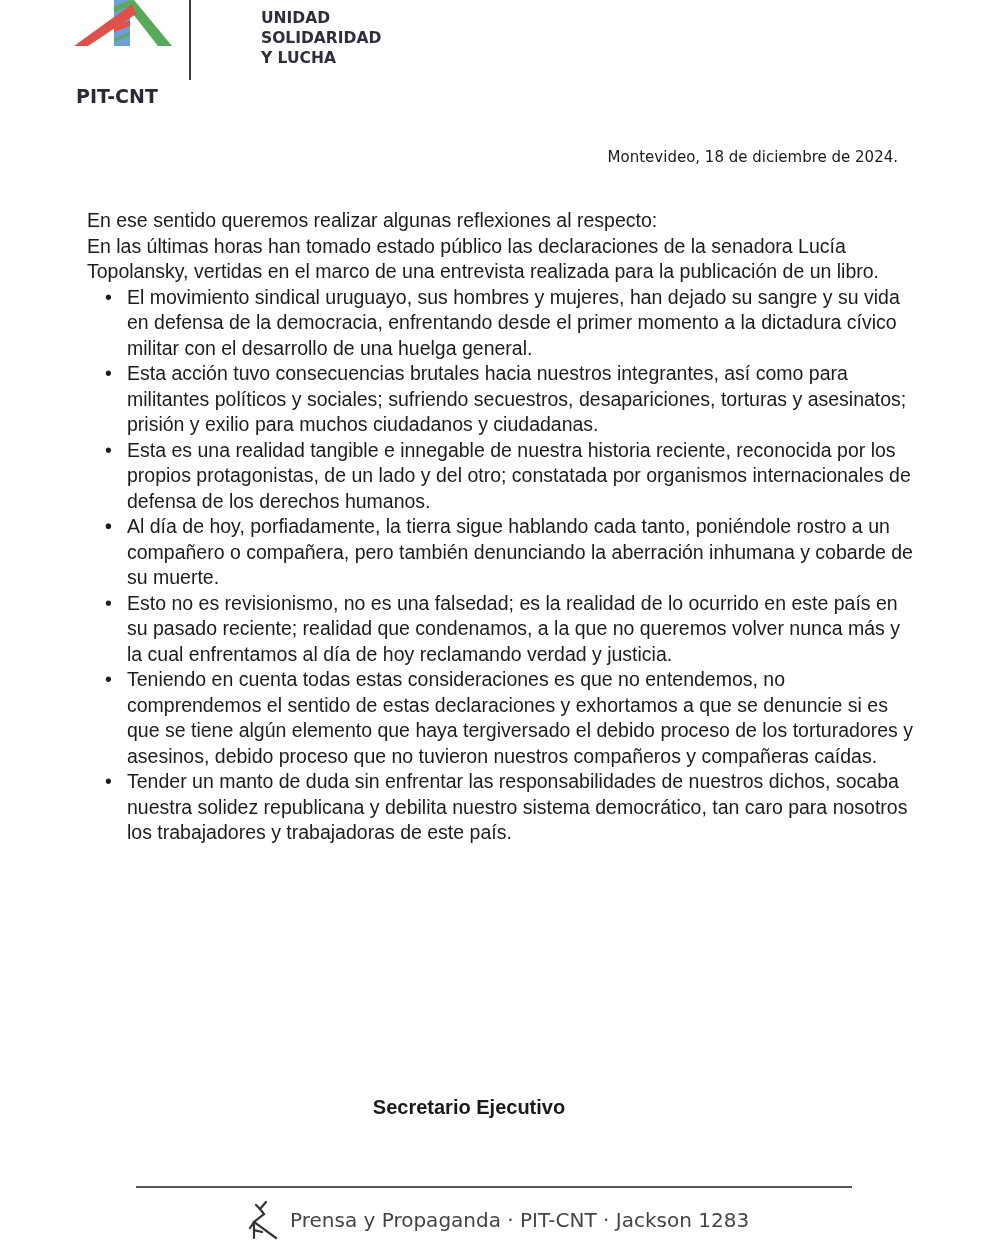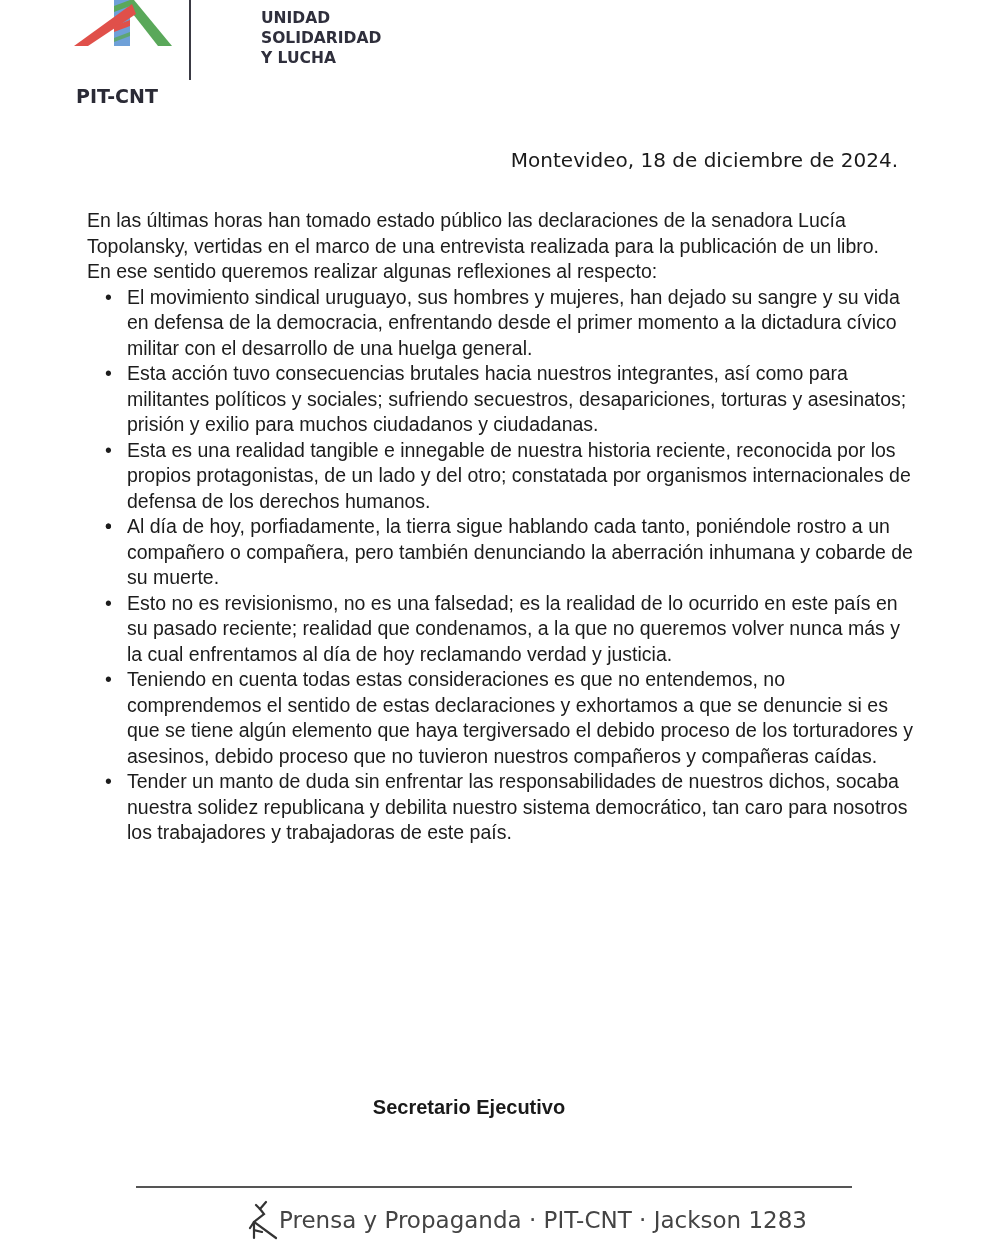--- a/index.html
+++ b/index.html
@@ -59,21 +59,21 @@
       color: #2f2f3c;
       margin-left: 47px;
     }
     .slogan div { white-space: nowrap; }
 
     .date {
       position: absolute;
       right: 88px;
       top: 148px;
       font-family: "DejaVu Sans", sans-serif;
-      font-size: 20px;
+      font-size: 15px;
       color: #1a1a1a;
       white-space: nowrap;
     }
 
     .body-text {
       position: absolute;
       left: 87px;
       top: 208px;
       width: 830px;
       font-family: "Liberation Sans", sans-serif;
@@ -119,23 +119,23 @@
       width: 716px;
       height: 2px;
       background: #555;
     }
     .footer {
       position: absolute;
       left: 248px;
       top: 1200px;
       display: flex;
       align-items: center;
-      gap: 1px;
+      gap: 12px;
       font-family: "DejaVu Sans", sans-serif;
-      font-size: 23px;
+      font-size: 20px;
       color: #444;
       white-space: nowrap;
     }
     .footer svg { display: block; }
   </style>
 </head>
 <body>
 
 <div class="header">
   <svg class="logo-mark" viewBox="0 0 100 48" width="100" height="48">
@@ -155,22 +155,22 @@
   <div class="slogan">
     <div>UNIDAD</div>
     <div>SOLIDARIDAD</div>
     <div>Y LUCHA</div>
   </div>
 </div>
 
 <div class="date">Montevideo, 18 de diciembre  de 2024.</div>
 
 <div class="body-text">
+  <p>En ese sentido queremos realizar algunas reflexiones al respecto:</p>
   <p>En las últimas horas han tomado estado público las declaraciones de la senadora Lucía Topolansky, vertidas en el marco de una entrevista realizada para la publicación de un libro.</p>
-  <p>En ese sentido queremos realizar algunas reflexiones al respecto:</p>
   <ul class="bullets">
     <li><span class="bullet">•</span><span>El movimiento sindical uruguayo, sus hombres y mujeres, han dejado su sangre y su vida en defensa de la democracia, enfrentando desde el primer momento a la dictadura cívico militar con el desarrollo de una huelga general.</span></li>
     <li><span class="bullet">•</span><span>Esta acción tuvo consecuencias brutales hacia nuestros integrantes, así como para militantes políticos y sociales; sufriendo secuestros, desapariciones, torturas y asesinatos; prisión y exilio para muchos ciudadanos y ciudadanas.</span></li>
     <li><span class="bullet">•</span><span>Esta es una realidad tangible e innegable de nuestra historia reciente, reconocida por los propios protagonistas, de un lado y del otro; constatada por organismos internacionales de defensa de los derechos humanos.</span></li>
     <li><span class="bullet">•</span></li>
     <li><span class="bullet">•</span><span>Al día de hoy, porfiadamente, la tierra sigue hablando cada tanto, poniéndole rostro a un compañero o compañera, pero también denunciando la aberración inhumana y cobarde de su muerte.</span></li>
     <li><span class="bullet">•</span><span>Esto no es revisionismo, no es una falsedad; es la realidad de lo ocurrido en este país en su pasado reciente; realidad que condenamos, a la que no queremos volver nunca más y la cual enfrentamos al día de hoy reclamando verdad y justicia.</span></li>
     <li><span class="bullet">•</span><span>Teniendo en cuenta todas estas consideraciones es que no entendemos, no comprendemos el sentido de estas declaraciones y exhortamos a que se denuncie si es que se tiene algún elemento que haya tergiversado el debido proceso de los torturadores y asesinos, debido proceso que no tuvieron nuestros compañeros y compañeras caídas.</span></li>
     <li><span class="bullet">•</span><span>Tender un manto de duda sin enfrentar las responsabilidades de nuestros dichos, socaba nuestra solidez republicana y debilita nuestro sistema democrático, tan caro para nosotros los trabajadores y trabajadoras de este país.</span></li>
   </ul>

